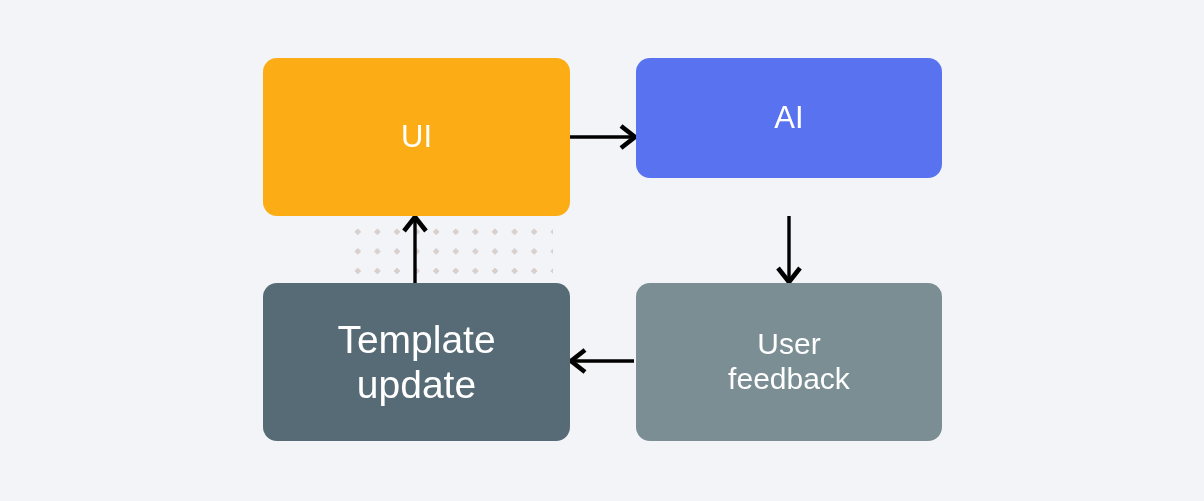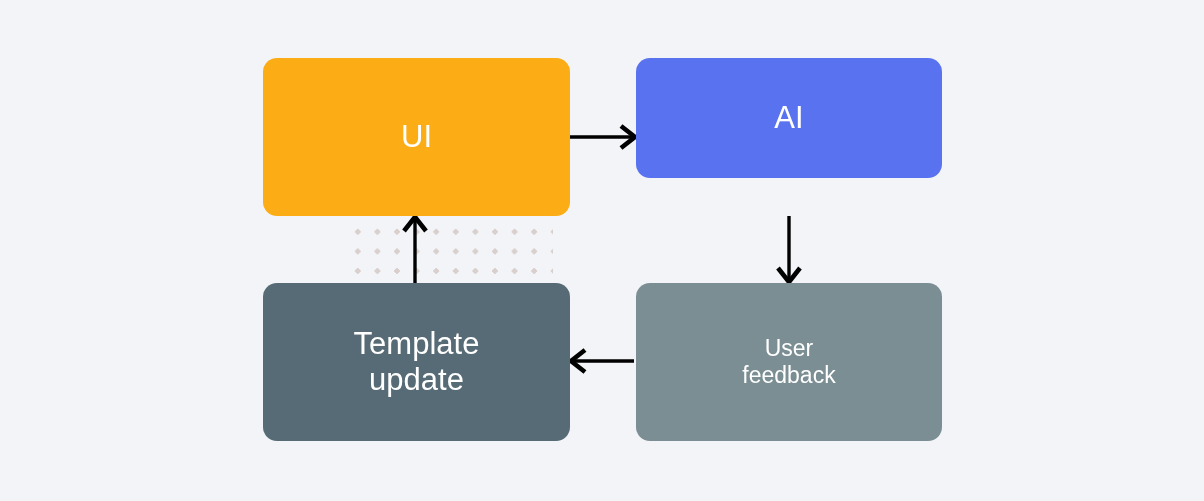--- a/index.html
+++ b/index.html
@@ -65,29 +65,29 @@
     height: 120px;
     background: #5872f0;
     font-size: 31px;
   }
   #node-template {
     left: 263px;
     top: 283px;
     width: 307px;
     height: 158px;
     background: #566b75;
-    font-size: 31px;
+    font-size: 39px;
   }
   #node-feedback {
     left: 636px;
     top: 283px;
     width: 306px;
     height: 158px;
     background: #7a8e93;
-    font-size: 23px;
+    font-size: 30px;
   }
 
   
   #connectors {
     position: absolute;
     left: 0;
     top: 0;
     width: 1204px;
     height: 501px;
     z-index: 2;

